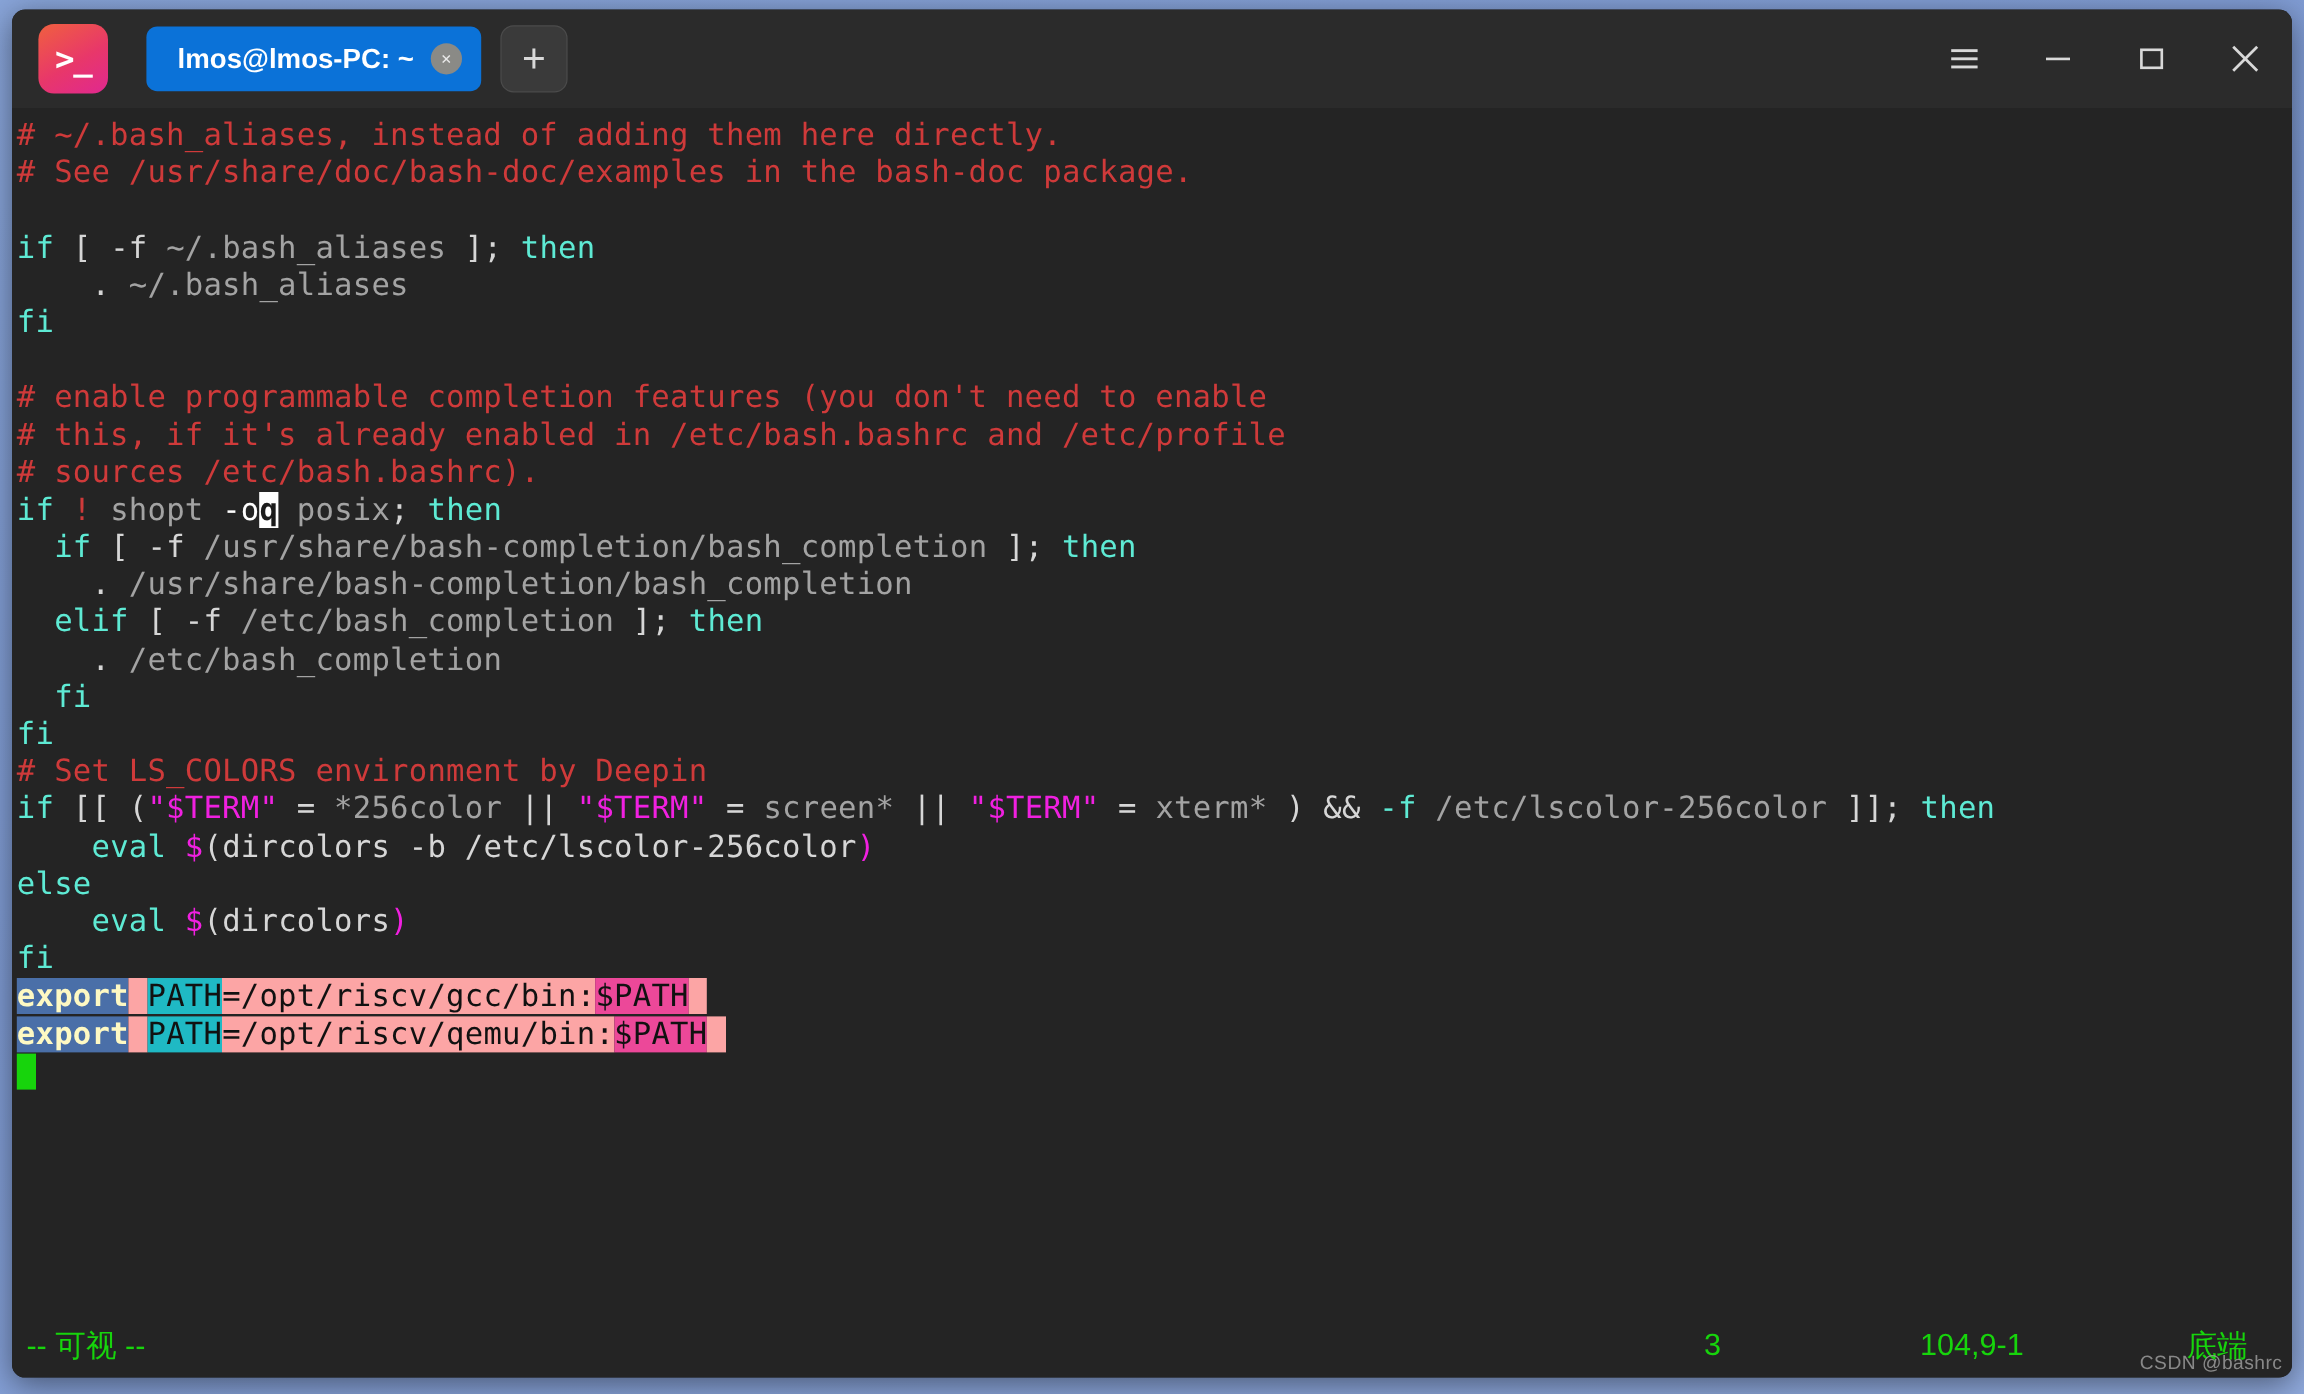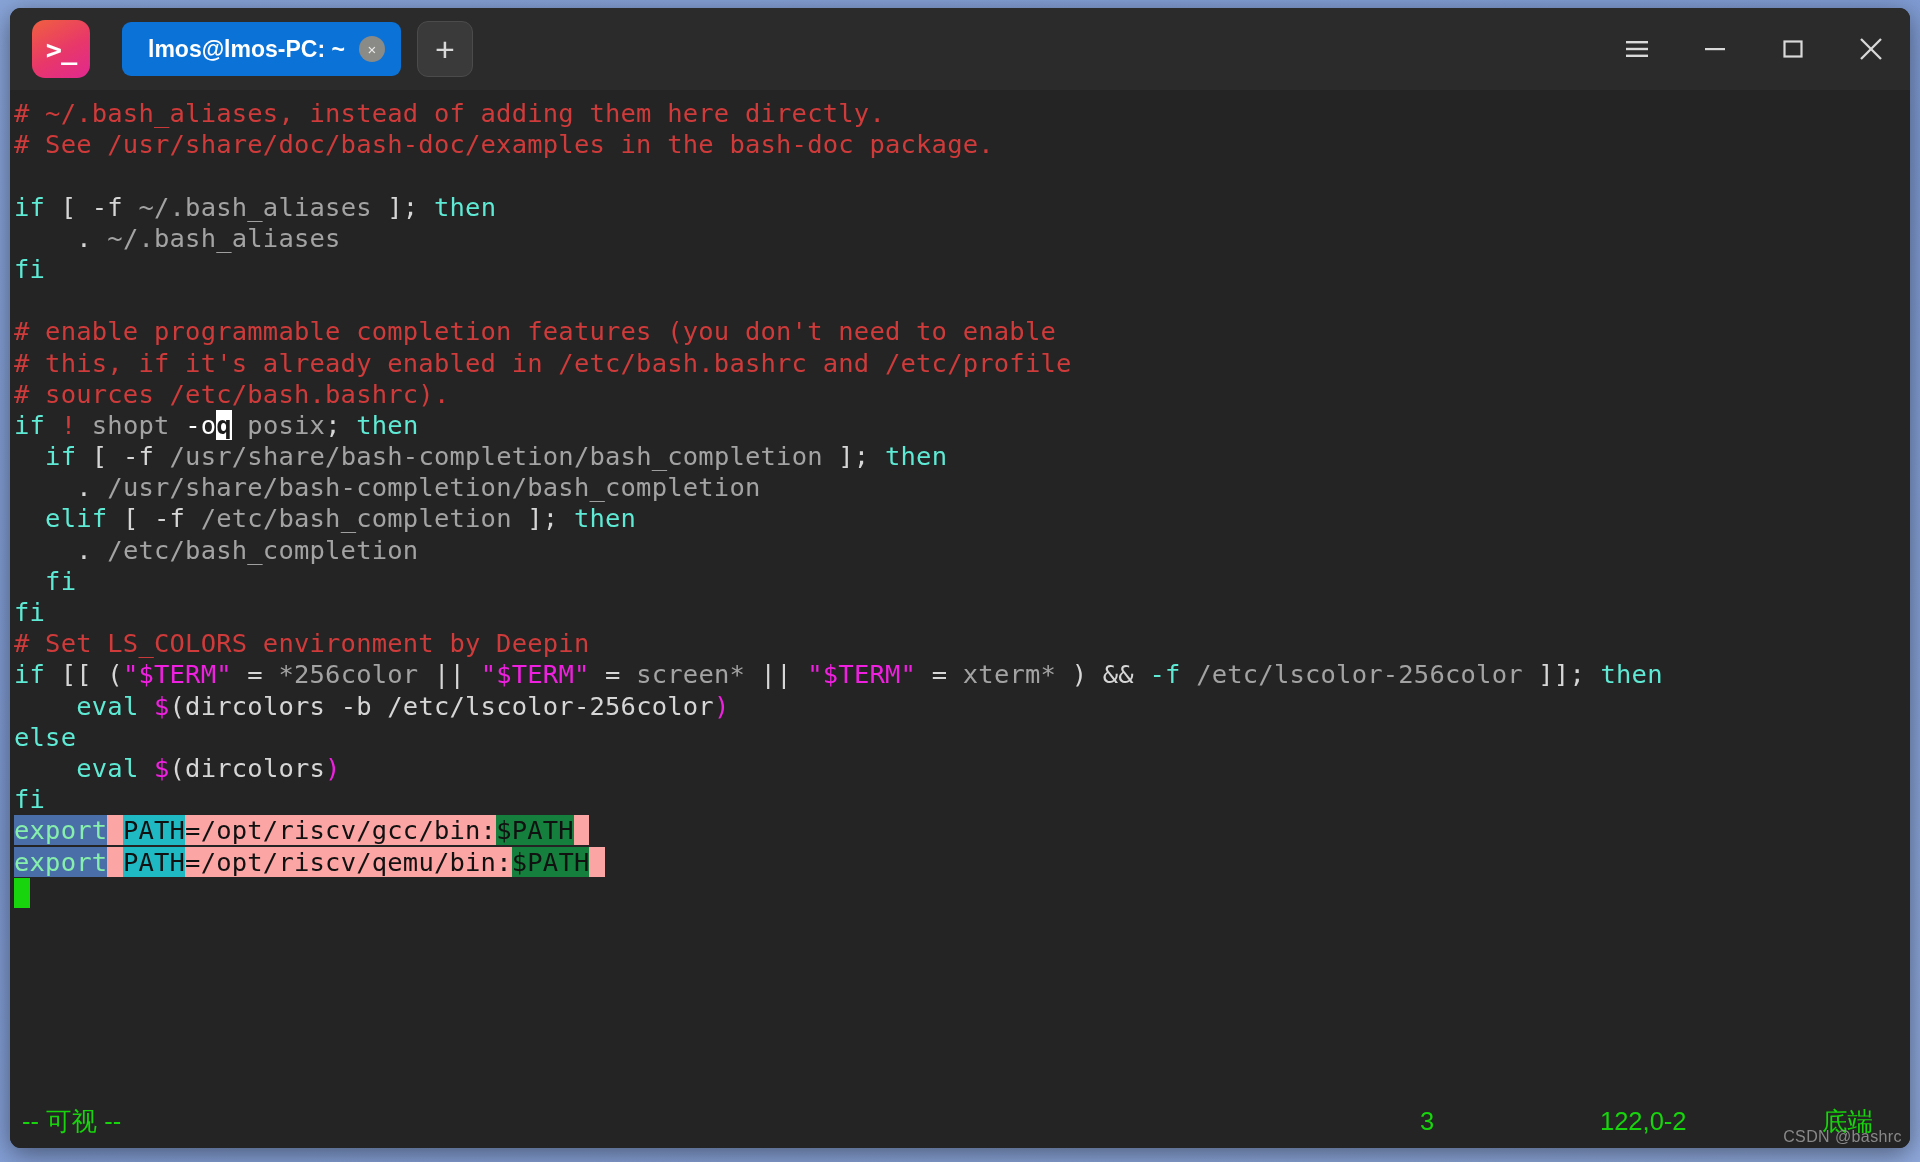--- a/index.html
+++ b/index.html
@@ -175,24 +175,24 @@
   .c-var     { color: #f020e0; }
   .c-white   { color: #ffffff; }
 
   
   .cursor-blk {
     background: #ffffff;
     color: #1c1c1c;
     font-weight: 700;
   }
 
-  .sel-export { background: #4a6fa8; color: #86efac; font-weight: 400; }
+  .sel-export { background: #4a6fa8; color: #fef9c3; font-weight: 700; }
   .sel-green  { background: #fca5a5; color: #111111; }
   .sel-cyan   { background: #1fb9c4; color: #111111; }
-  .sel-magenta{ background: #15803d; color: #111111; }
+  .sel-magenta{ background: #ec4899; color: #111111; }
 
   .cursor-green {
     background: #17d40c;
     color: #17d40c;
   }
 
   
   #statusline {
     position: absolute;
     left: 0;
@@ -273,21 +273,21 @@
         </div>
       </div>
     </div>
 
     <div id="termwrap">
       <div id="screen"><div class="line"><span class="c-comment"># ~/.bash_aliases, instead of adding them here directly.</span></div><div class="line"><span class="c-comment"># See /usr/share/doc/bash-doc/examples in the bash-doc package.</span></div><div class="line"><span class="c-plain"></span></div><div class="line"><span class="c-kw">if</span><span class="c-plain"> [ </span><span class="c-plain">-f</span><span class="c-plain"> </span><span class="c-str">~/.bash_aliases</span><span class="c-plain"> ]; </span><span class="c-kw">then</span></div><div class="line"><span class="c-plain">    . </span><span class="c-str">~/.bash_aliases</span></div><div class="line"><span class="c-kw">fi</span></div><div class="line"><span class="c-plain"></span></div><div class="line"><span class="c-comment"># enable programmable completion features (you don't need to enable</span></div><div class="line"><span class="c-comment"># this, if it's already enabled in /etc/bash.bashrc and /etc/profile</span></div><div class="line"><span class="c-comment"># sources /etc/bash.bashrc).</span></div><div class="line"><span class="c-kw">if</span><span class="c-plain"> </span><span class="c-comment">!</span><span class="c-plain"> </span><span class="c-str">shopt</span><span class="c-plain"> </span><span class="c-white">-o</span><span class="cursor-blk">q</span><span class="c-plain"> </span><span class="c-str">posix</span><span class="c-plain">; </span><span class="c-kw">then</span></div><div class="line"><span class="c-plain">  </span><span class="c-kw">if</span><span class="c-plain"> [ </span><span class="c-plain">-f</span><span class="c-plain"> </span><span class="c-str">/usr/share/bash-completion/bash_completion</span><span class="c-plain"> ]; </span><span class="c-kw">then</span></div><div class="line"><span class="c-plain">    . </span><span class="c-str">/usr/share/bash-completion/bash_completion</span></div><div class="line"><span class="c-plain">  </span><span class="c-kw">elif</span><span class="c-plain"> [ </span><span class="c-plain">-f</span><span class="c-plain"> </span><span class="c-str">/etc/bash_completion</span><span class="c-plain"> ]; </span><span class="c-kw">then</span></div><div class="line"><span class="c-plain">    . </span><span class="c-str">/etc/bash_completion</span></div><div class="line"><span class="c-plain">  </span><span class="c-kw">fi</span></div><div class="line"><span class="c-kw">fi</span></div><div class="line"><span class="c-comment"># Set LS_COLORS environment by Deepin</span></div><div class="line"><span class="c-kw">if</span><span class="c-plain"> [[ (</span><span class="c-var">"$TERM"</span><span class="c-plain"> = </span><span class="c-str">*256color</span><span class="c-plain"> || </span><span class="c-var">"$TERM"</span><span class="c-plain"> = </span><span class="c-str">screen*</span><span class="c-plain"> || </span><span class="c-var">"$TERM"</span><span class="c-plain"> = </span><span class="c-str">xterm*</span><span class="c-plain"> ) &amp;&amp; </span><span class="c-kw">-f</span><span class="c-plain"> </span><span class="c-str">/etc/lscolor-256color</span><span class="c-plain"> ]]; </span><span class="c-kw">then</span></div><div class="line"><span class="c-plain">    </span><span class="c-kw">eval</span><span class="c-plain"> </span><span class="c-var">$</span><span class="c-plain">(dircolors -b /etc/lscolor-256color</span><span class="c-var">)</span></div><div class="line"><span class="c-kw">else</span></div><div class="line"><span class="c-plain">    </span><span class="c-kw">eval</span><span class="c-plain"> </span><span class="c-var">$</span><span class="c-plain">(dircolors</span><span class="c-var">)</span></div><div class="line"><span class="c-kw">fi</span></div><div class="line"><span class="sel-export">export</span><span class="sel-green"> </span><span class="sel-cyan">PATH</span><span class="sel-green">=/opt/riscv/gcc/bin:</span><span class="sel-magenta">$PATH</span><span class="sel-green"> </span></div><div class="line"><span class="sel-export">export</span><span class="sel-green"> </span><span class="sel-cyan">PATH</span><span class="sel-green">=/opt/riscv/qemu/bin:</span><span class="sel-magenta">$PATH</span><span class="sel-green"> </span></div><div class="line"><span class="cursor-green"> </span></div></div>
 
       <div id="statusline">
         <span id="st-mode">-- 可视 --</span>
         <span id="st-count">3</span>
-        <span id="st-pos">122,0-2</span>
+        <span id="st-pos">104,9-1</span>
         <span id="st-loc">底端</span>
       </div>
 
       <div id="watermark">CSDN @bashrc</div>
     </div>
 
   </div>
 </div>
 
 </body></html>

